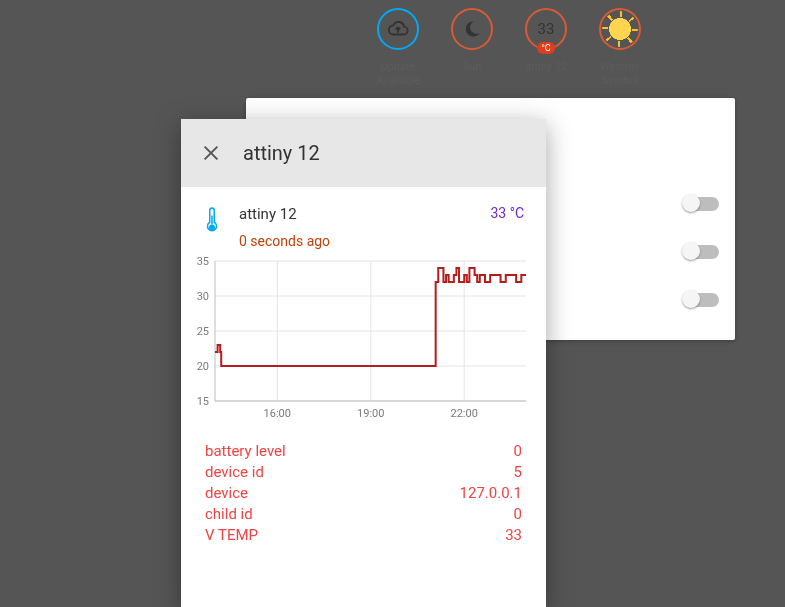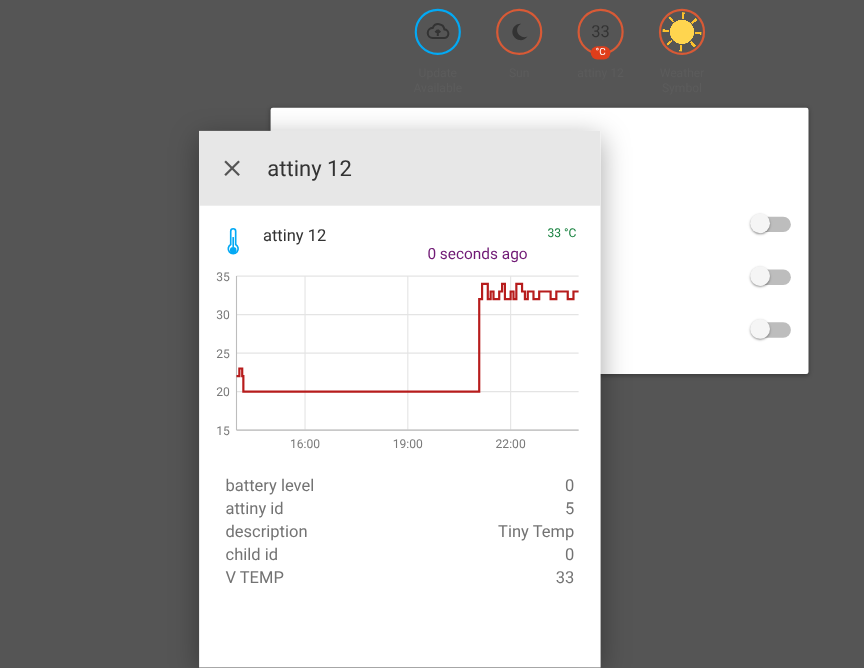--- a/index.html
+++ b/index.html
@@ -146,35 +146,35 @@
   .dialog-title { font-size: 20px; color: #333; font-weight: 400; }
 
   .sensor-row {
     display: flex;
     align-items: flex-start;
     padding: 18px 22px 6px 22px;
     gap: 18px;
   }
   .sensor-meta { flex: 1; }
   .sensor-name { font-size: 15px; color: #333; }
-  .sensor-age  { font-size: 14px; color: #701a75; margin-top: 0; text-align: right; }
-  .sensor-val  { font-size: 11px; color: #15803d; }
+  .sensor-age  { font-size: 14px; color: #c2410c; margin-top: 10px; }
+  .sensor-val  { font-size: 14px; color: #6d28d9; }
 
   
   .chart-wrap { padding: 0 14px 0 4px; }
   svg.chart { display: block; }
   .gridline { stroke: #e4e4e4; stroke-width: 1; }
   .axisline { stroke: #bdbdbd; stroke-width: 1; }
   .series   { stroke: #b71c1c; stroke-width: 2; fill: none; }
 
   
   .attrs {
     padding: 16px 24px 0 24px;
     font-size: 15px;
-    color: #737373;
+    color: #ef4444;
   }
   .attr-row {
     display: flex;
     justify-content: space-between;
     line-height: 1.4;
   }
 </style>
 </head>
 <body>
 
@@ -273,26 +273,26 @@
         <path d="M30,97 H32.595993322203675 V90 H35.19198664440734 V97 H36.230383973288816 V111 H248.0634390651085 V111 H250.6594323873122 V27 H253.25542570951586 V13 H258.4474123539232 V27 H261.0434056761269 V20 H263.63939899833053 V27 H268.8313856427379 V20 H271.42737896494157 V13 H274.0233722871452 V27 H279.2153589315526 V20 H281.81135225375624 V27 H284.4073455759599 V13 H289.5993322203673 V20 H292.1953255425709 V27 H294.7913188647746 V20 H299.98330550918195 V27 H305.17529215358934 V20 H310.3672787979966 V20 H315.559265442404 V27 H320.75125208681135 V20 H325.9432387312187 V20 H331.135225375626 V27 H336.32721202003336 V20 H341 V20" class="series"></path>
       </svg>
   </div>
 
   <div class="attrs">
     <div class="attr-row">
         <span>battery level</span>
         <span>0</span>
       </div>
     <div class="attr-row">
-        <span>attiny id</span>
+        <span>device id</span>
         <span>5</span>
       </div>
     <div class="attr-row">
-        <span>description</span>
-        <span>Tiny Temp</span>
+        <span>device</span>
+        <span>127.0.0.1</span>
       </div>
     <div class="attr-row">
         <span>child id</span>
         <span>0</span>
       </div>
     <div class="attr-row">
         <span>V TEMP</span>
         <span>33</span>
       </div>
   </div>

